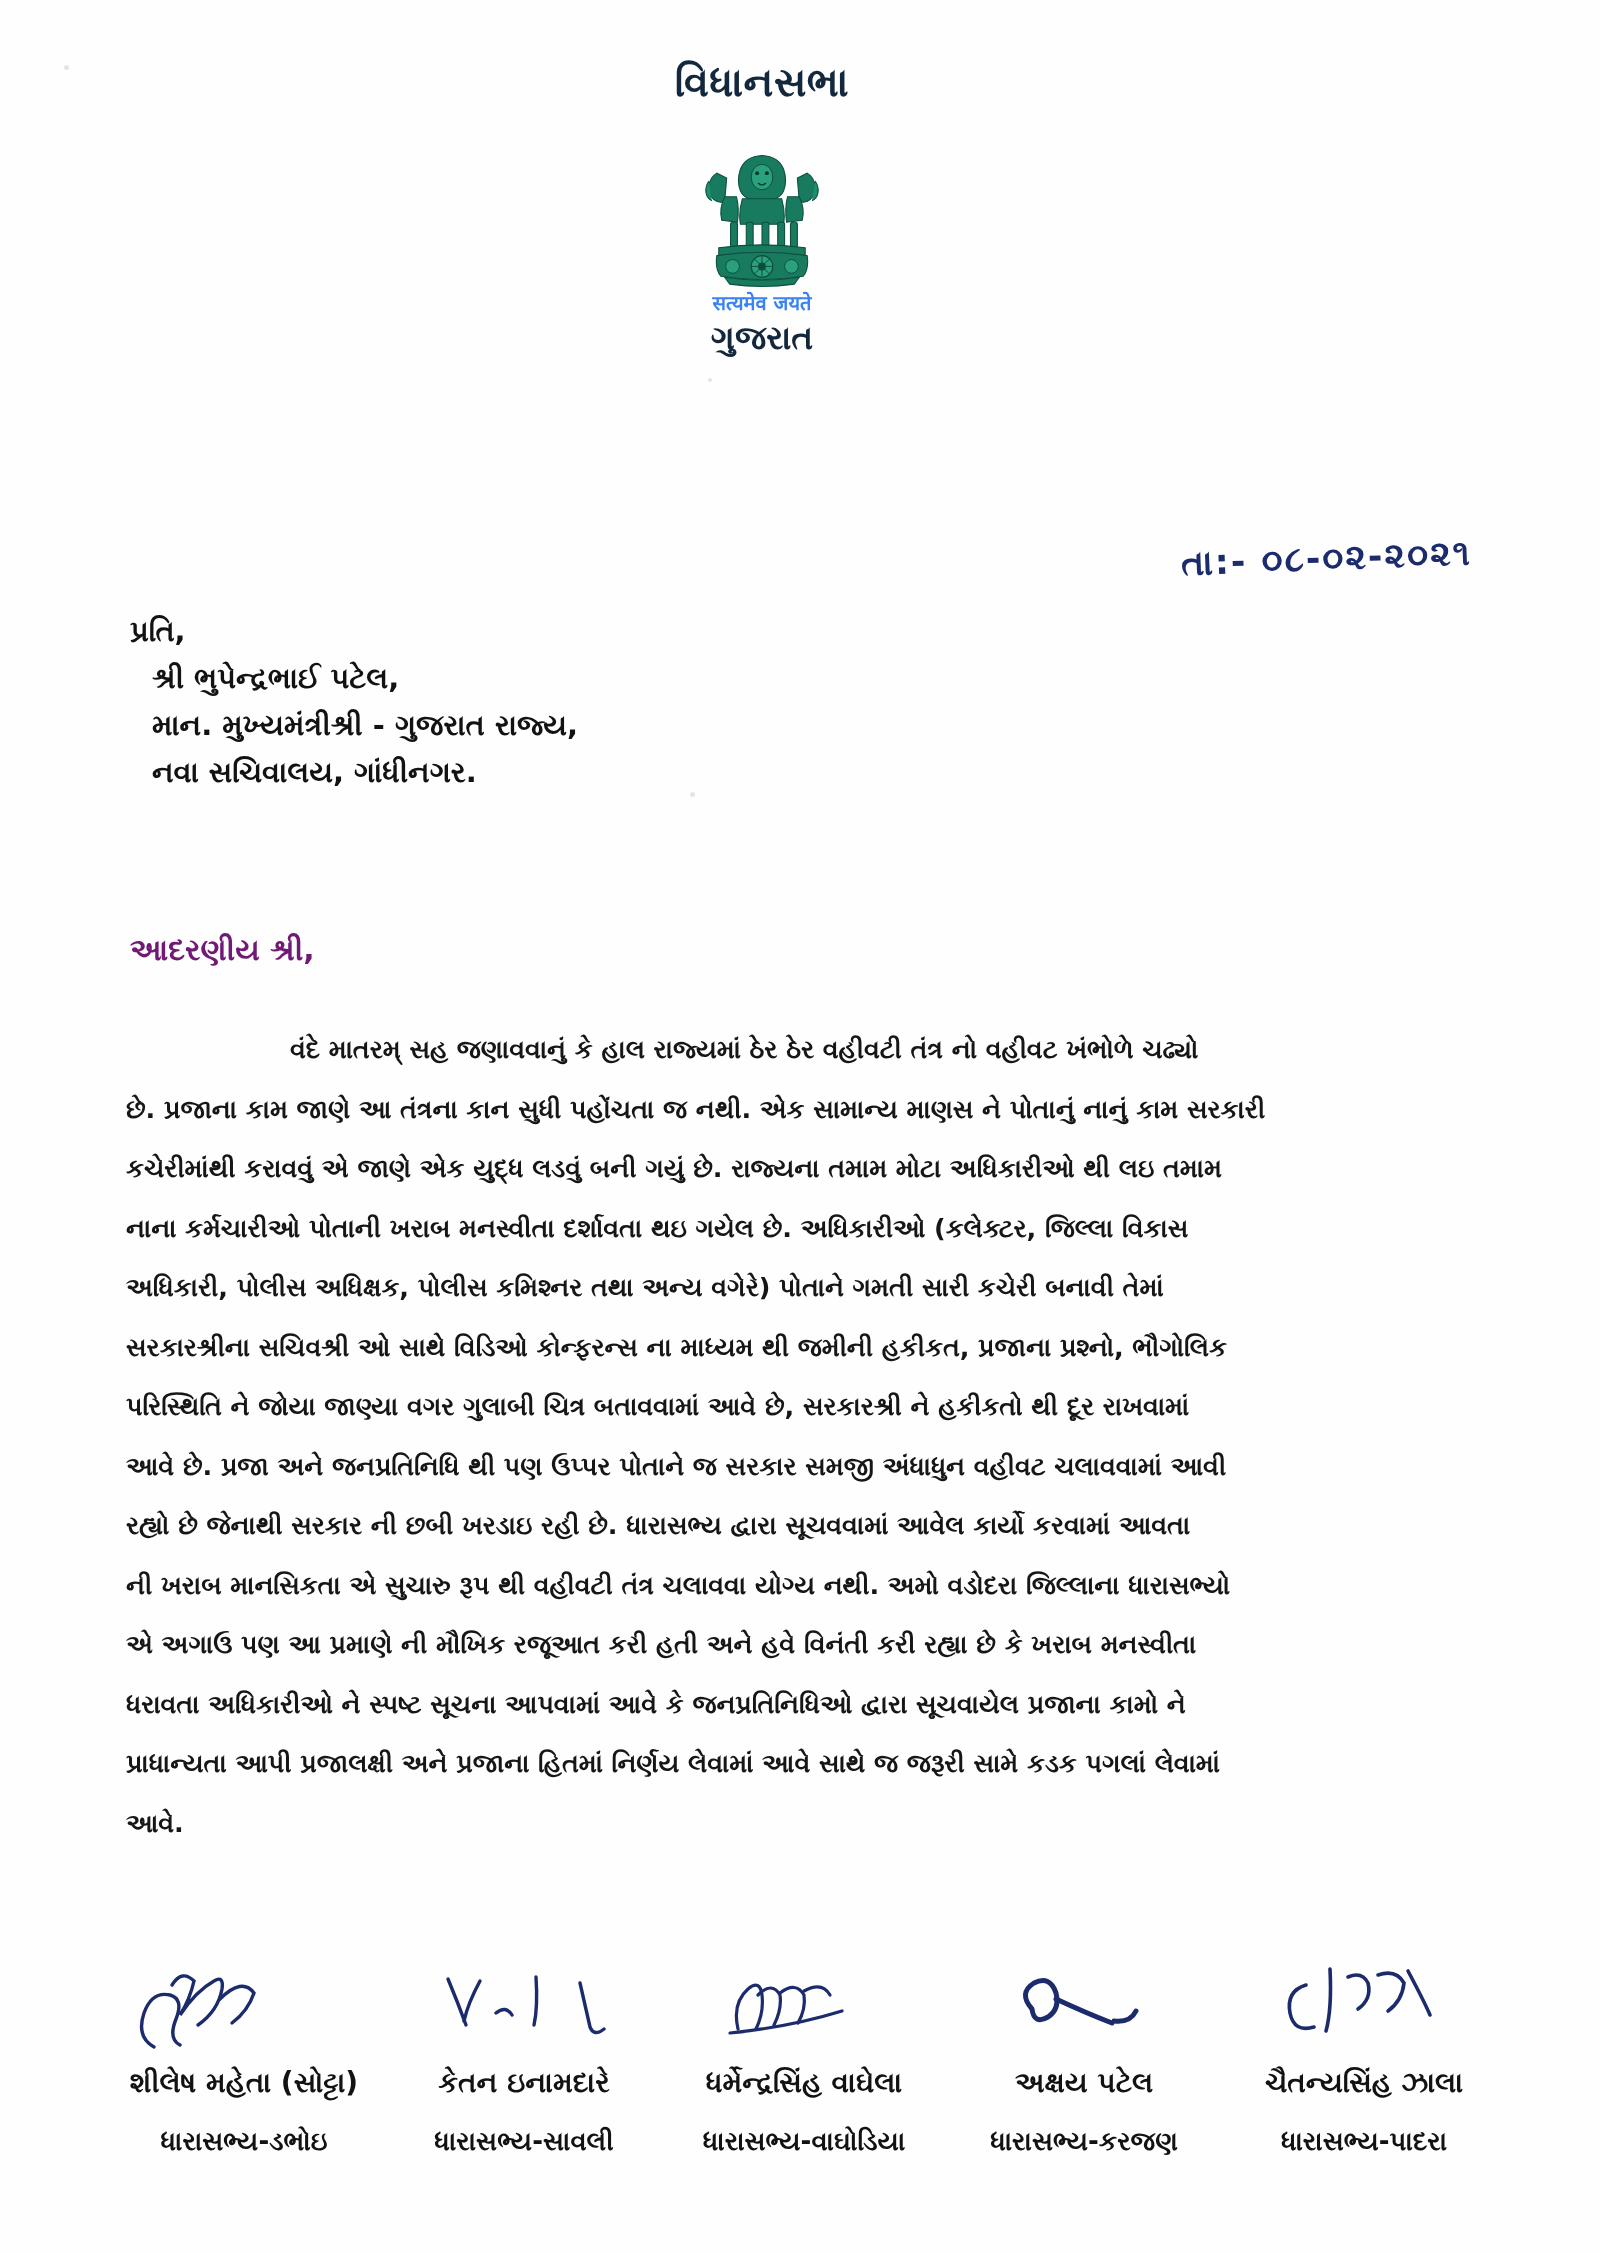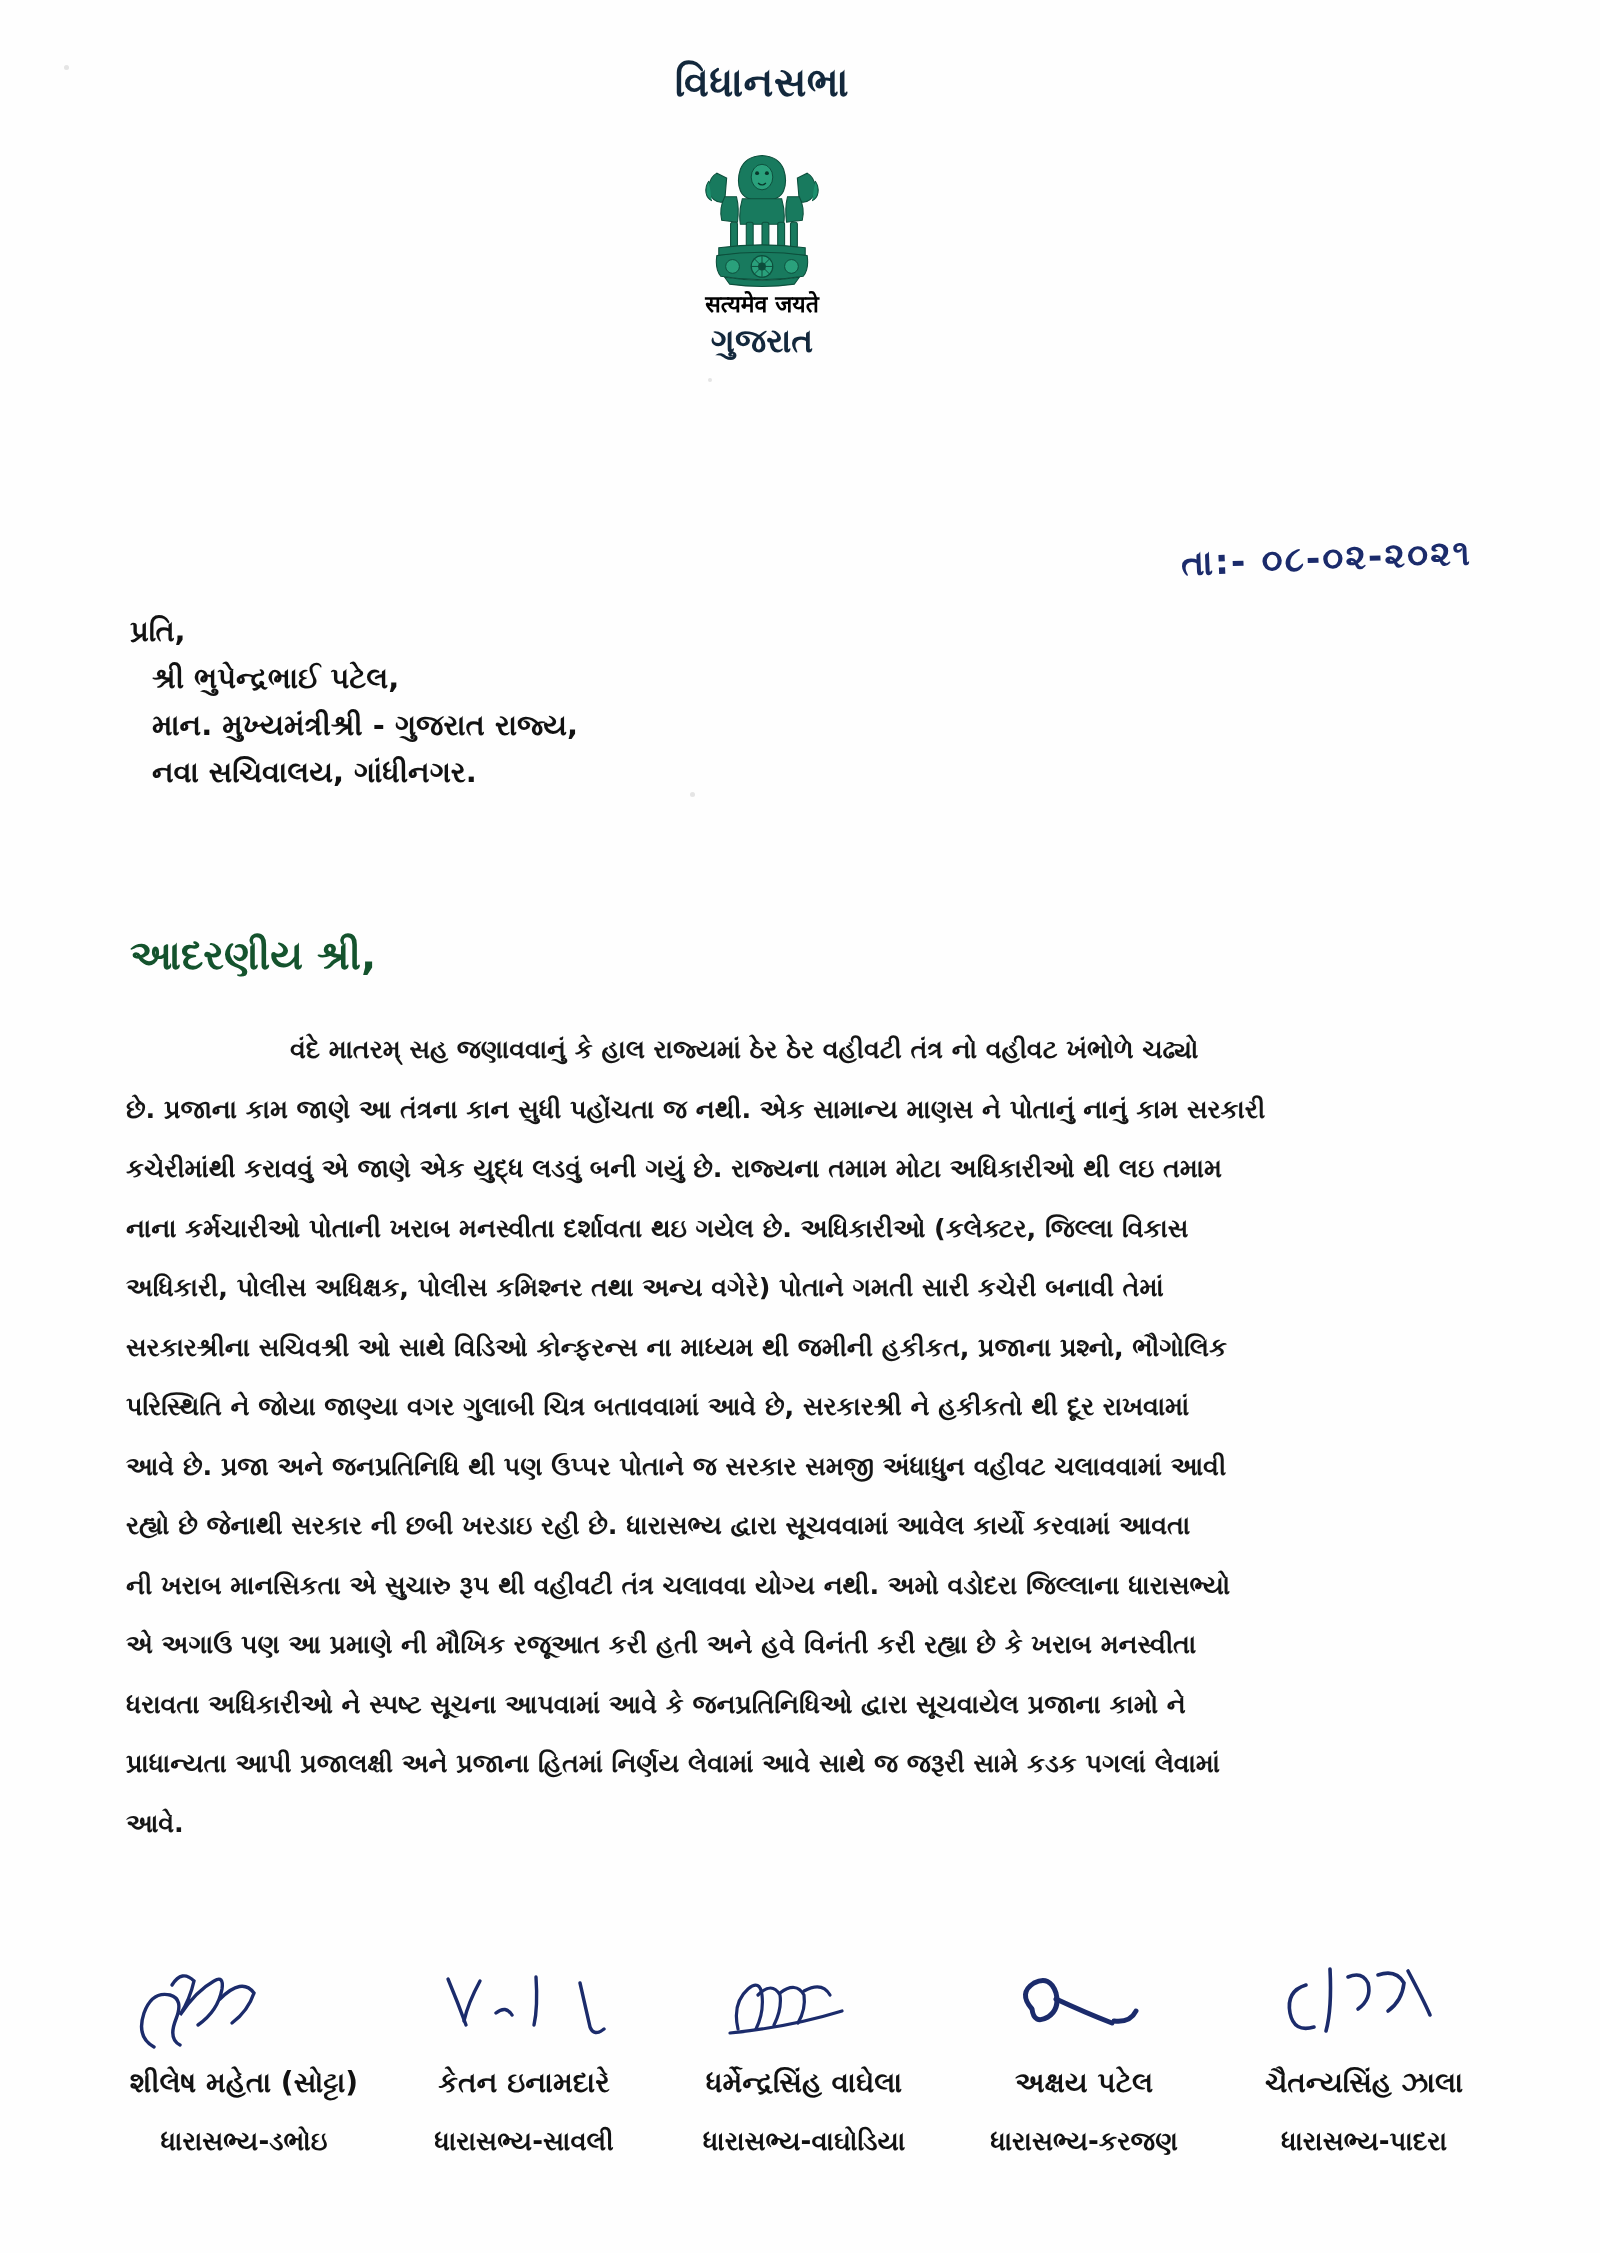--- a/index.html
+++ b/index.html
@@ -49,23 +49,23 @@
     justify-content: center;
   }
   .emblem {
     width: 118px;
     height: 165px;
     display: block;
   }
   .lh-motto {
     margin-top: 2px;
     font-family: "DejaVu Sans", sans-serif;
-    font-size: 23px;
-    font-weight: 600;
-    color: #000000;
+    font-size: 20px;
+    font-weight: 600;
+    color: #3b82f6;
     line-height: 1;
   }
   .lh-state {
     margin-top: 9px;
     font-family: Liberation Serif, serif;
     font-size: 33px;
     font-weight: 600;
     color: #13283c;
     line-height: 1;
   }
@@ -100,23 +100,23 @@
     white-space: nowrap;
   }
   .addressee .ln.indent { padding-left: 22px; }
 
   
   .salutation {
     position: absolute;
     top: 932px;
     left: 130px;
     font-family: "DejaVu Sans", sans-serif;
-    font-size: 40px;
+    font-size: 30px;
     font-weight: 700;
-    color: #14532d;
+    color: #701a75;
     white-space: nowrap;
   }
 
   
   .body-block {
     position: absolute;
     top: 1020px;
     left: 126px;
     width: 1352px;
   }

